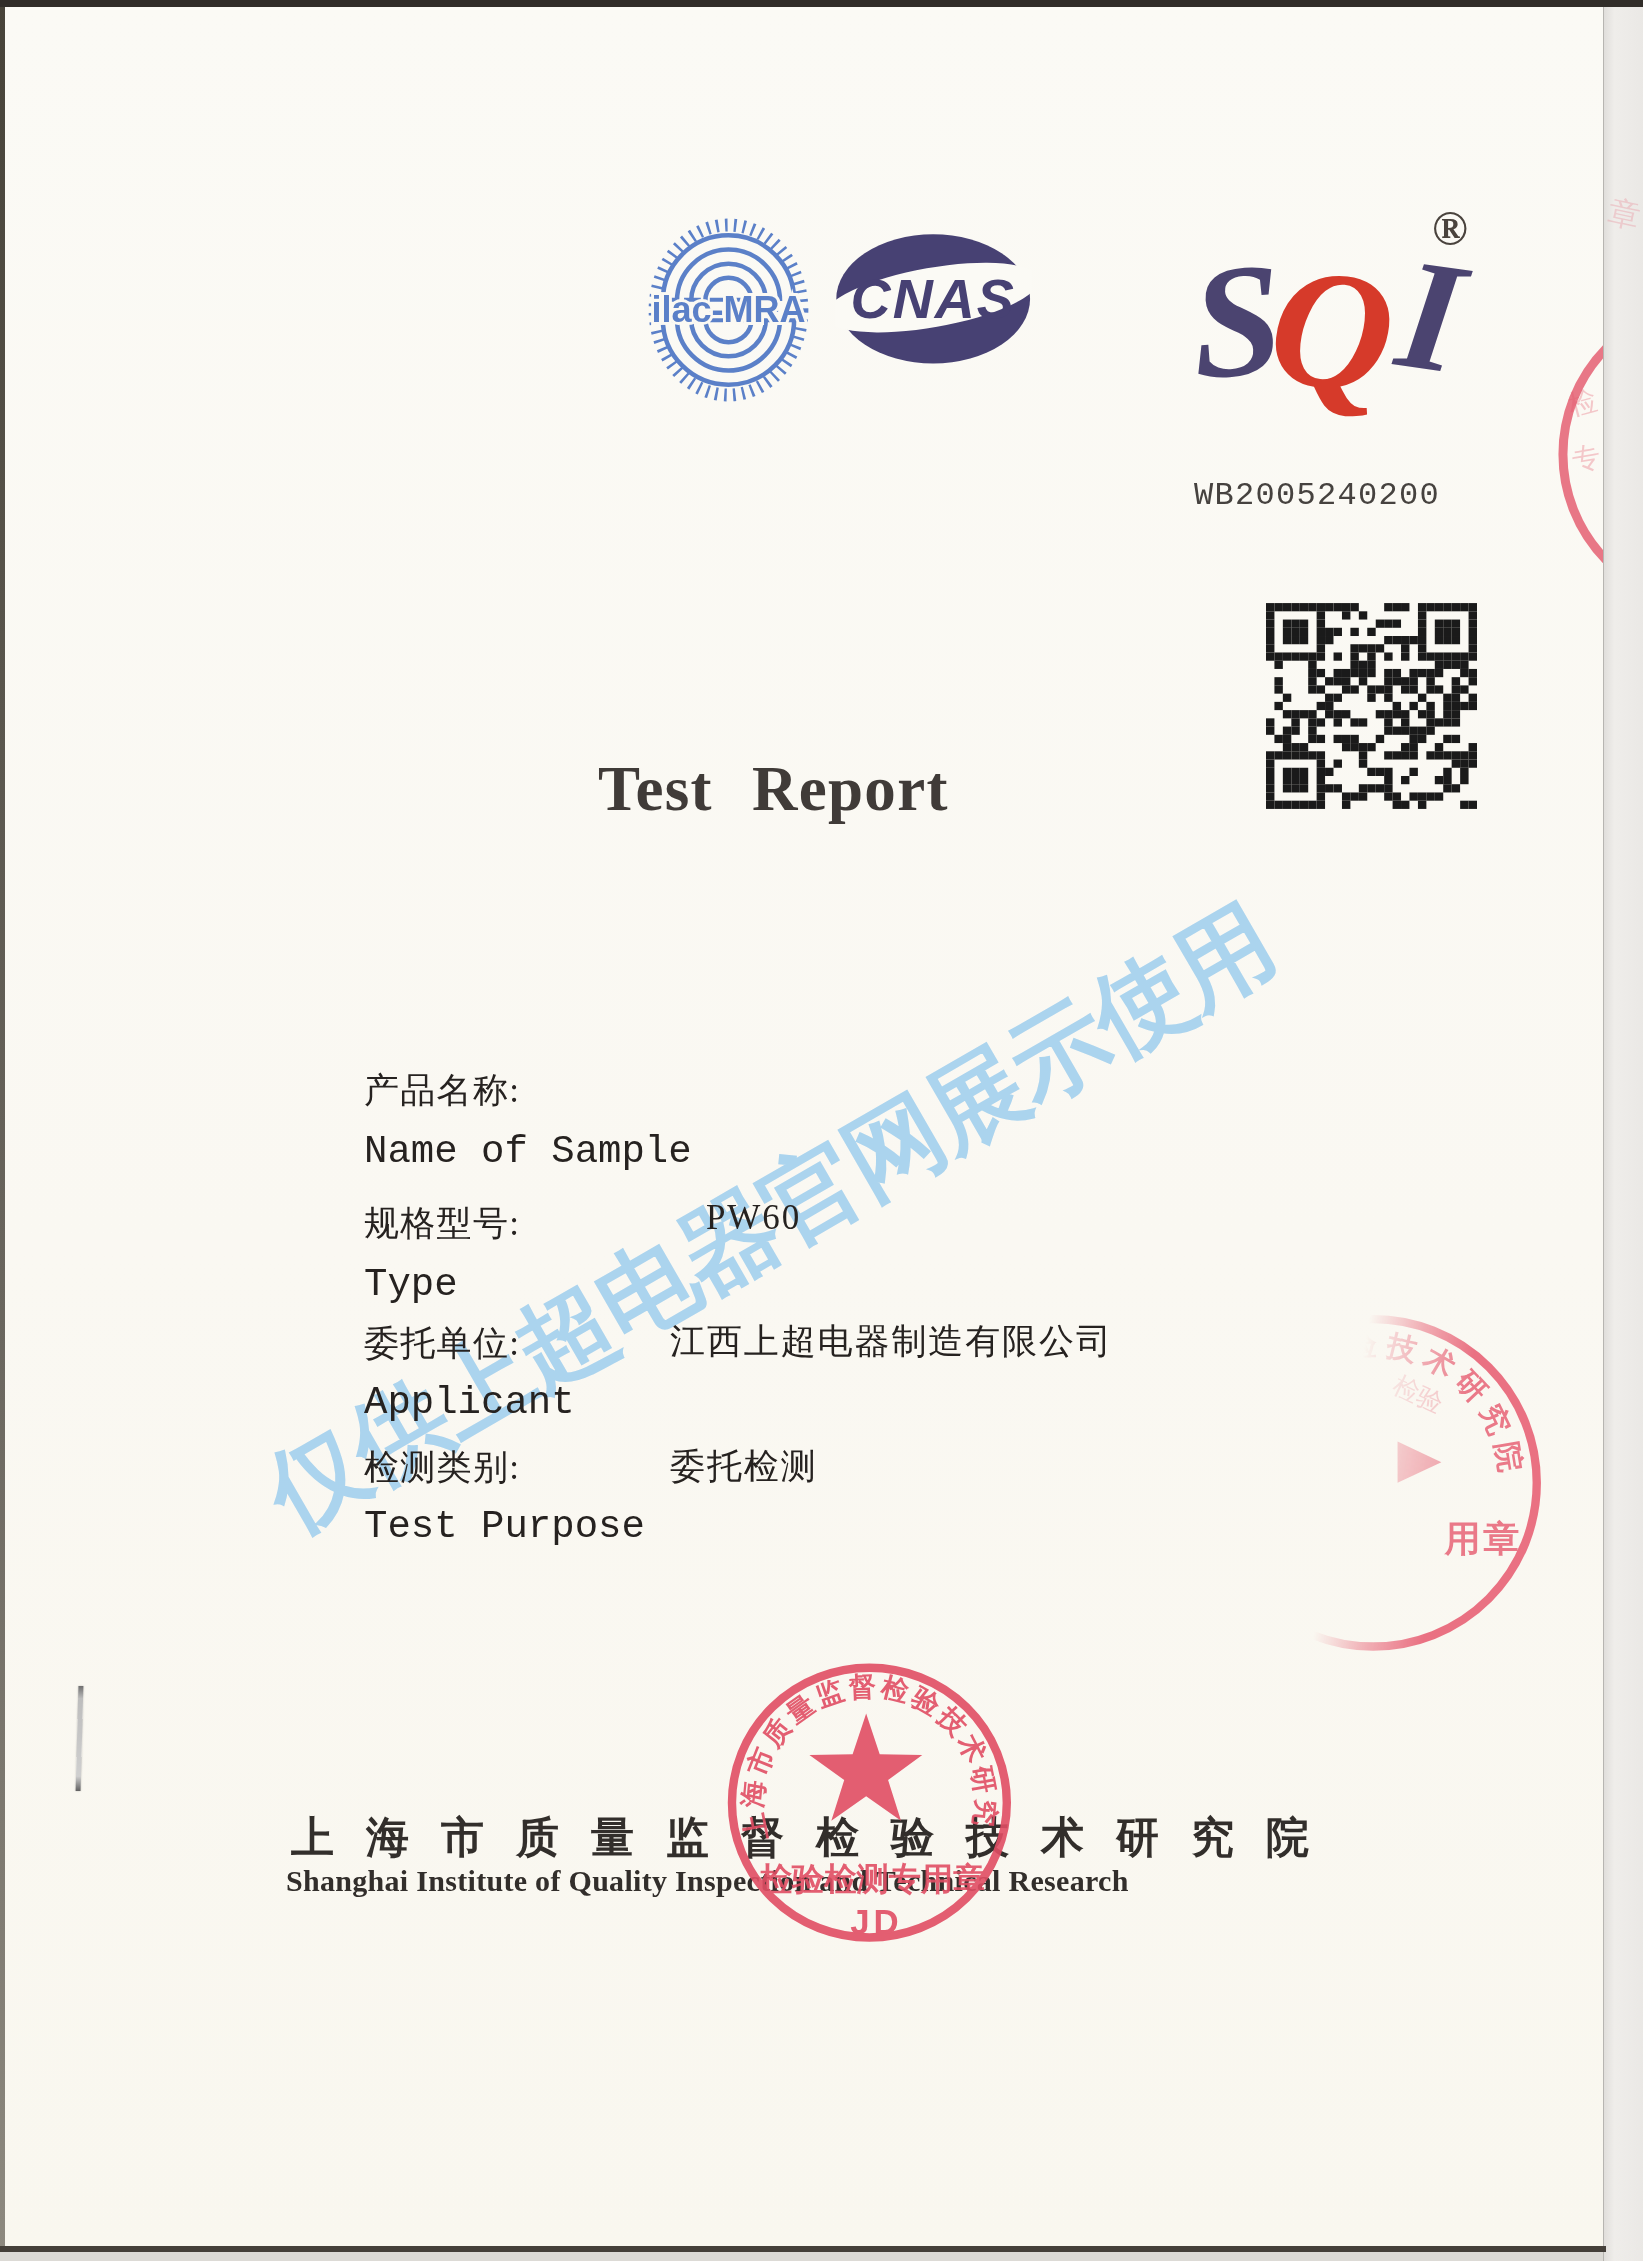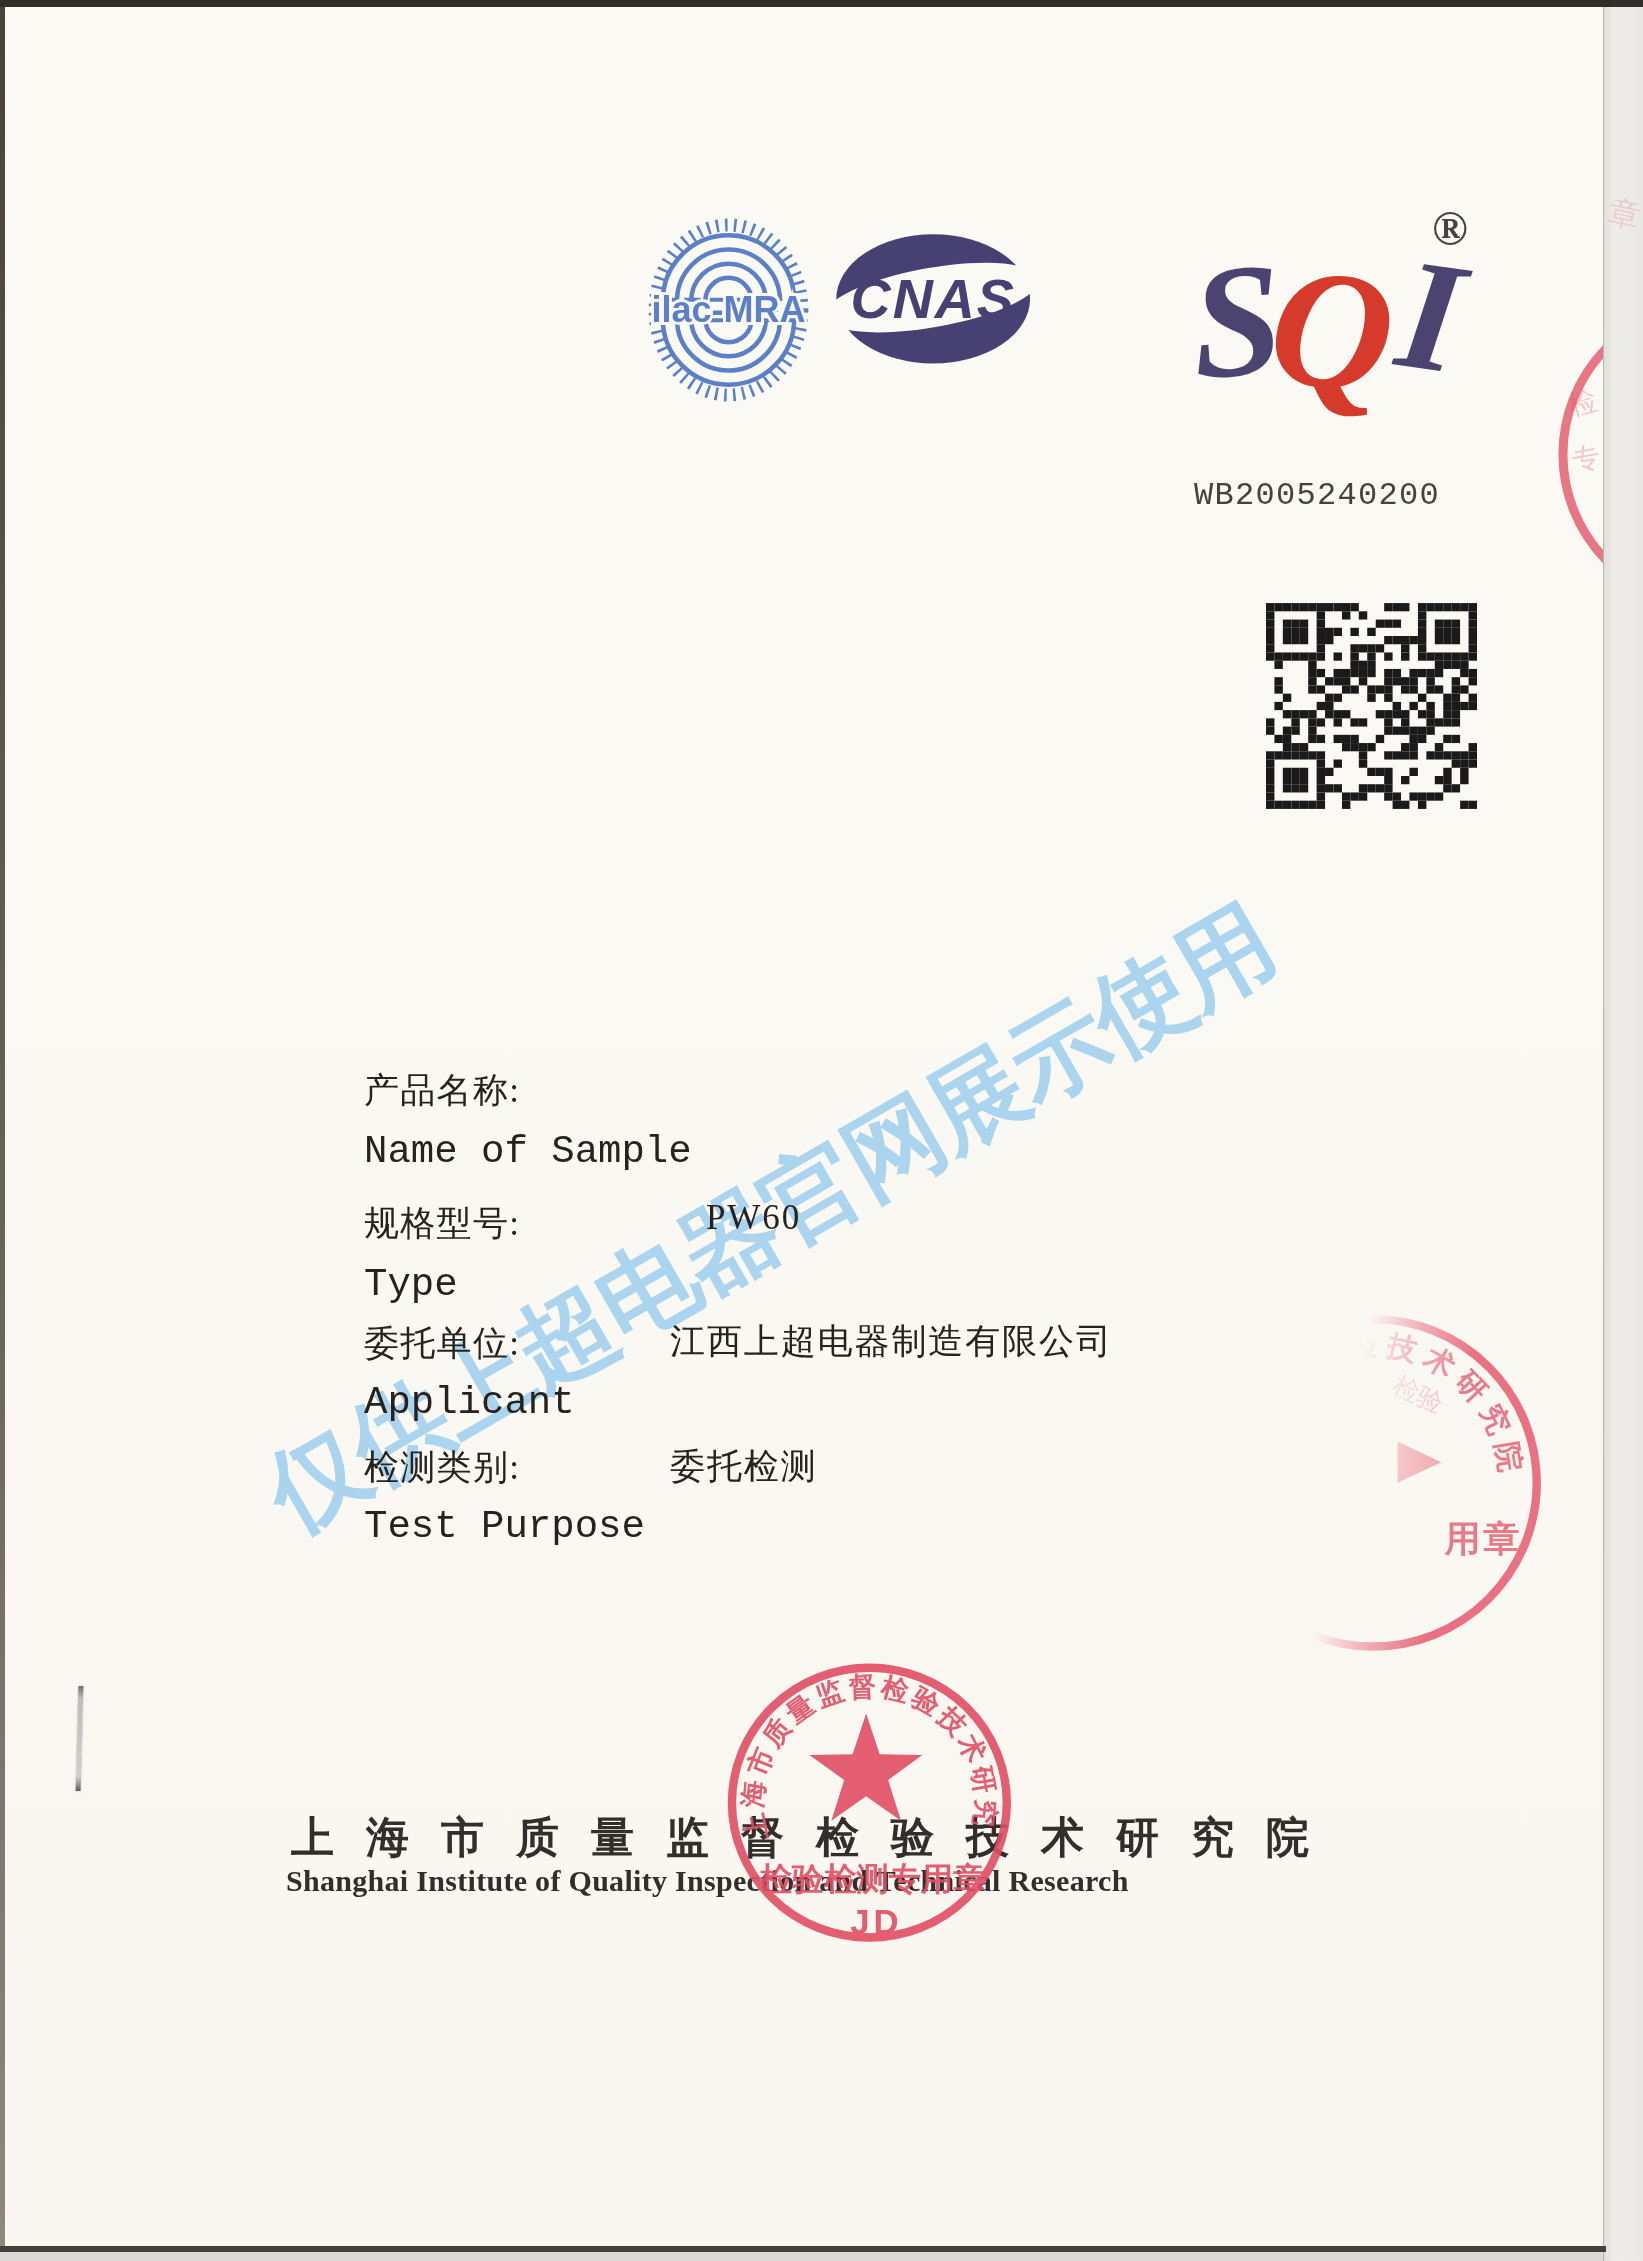--- a/index.html
+++ b/index.html
@@ -100,20 +100,21 @@
 
   <div class="abs sqi">
     <span class="sqi-s">S</span>
     <span class="sqi-q">Q</span>
     <span class="sqi-i">I</span>
     <span class="sqi-r">®</span>
   </div>
 
   <div class="abs report-no">WB2005240200</div>
 
+  <div class="abs title-en">Test Report</div>
 
   <div class="abs qr">
     <svg id="qr-svg" width="211" height="206" viewBox="0 0 328 320">
         <rect x="0.0" y="0.0" width="13.1" height="12.8" fill="#1a1a1a"></rect>
         <rect x="13.1" y="0.0" width="13.1" height="12.8" fill="#1a1a1a"></rect>
         <rect x="26.2" y="0.0" width="13.1" height="12.8" fill="#1a1a1a"></rect>
         <rect x="39.4" y="0.0" width="13.1" height="12.8" fill="#1a1a1a"></rect>
         <rect x="52.5" y="0.0" width="13.1" height="12.8" fill="#1a1a1a"></rect>
         <rect x="65.6" y="0.0" width="13.1" height="12.8" fill="#1a1a1a"></rect>
         <rect x="78.7" y="0.0" width="13.1" height="12.8" fill="#1a1a1a"></rect>

